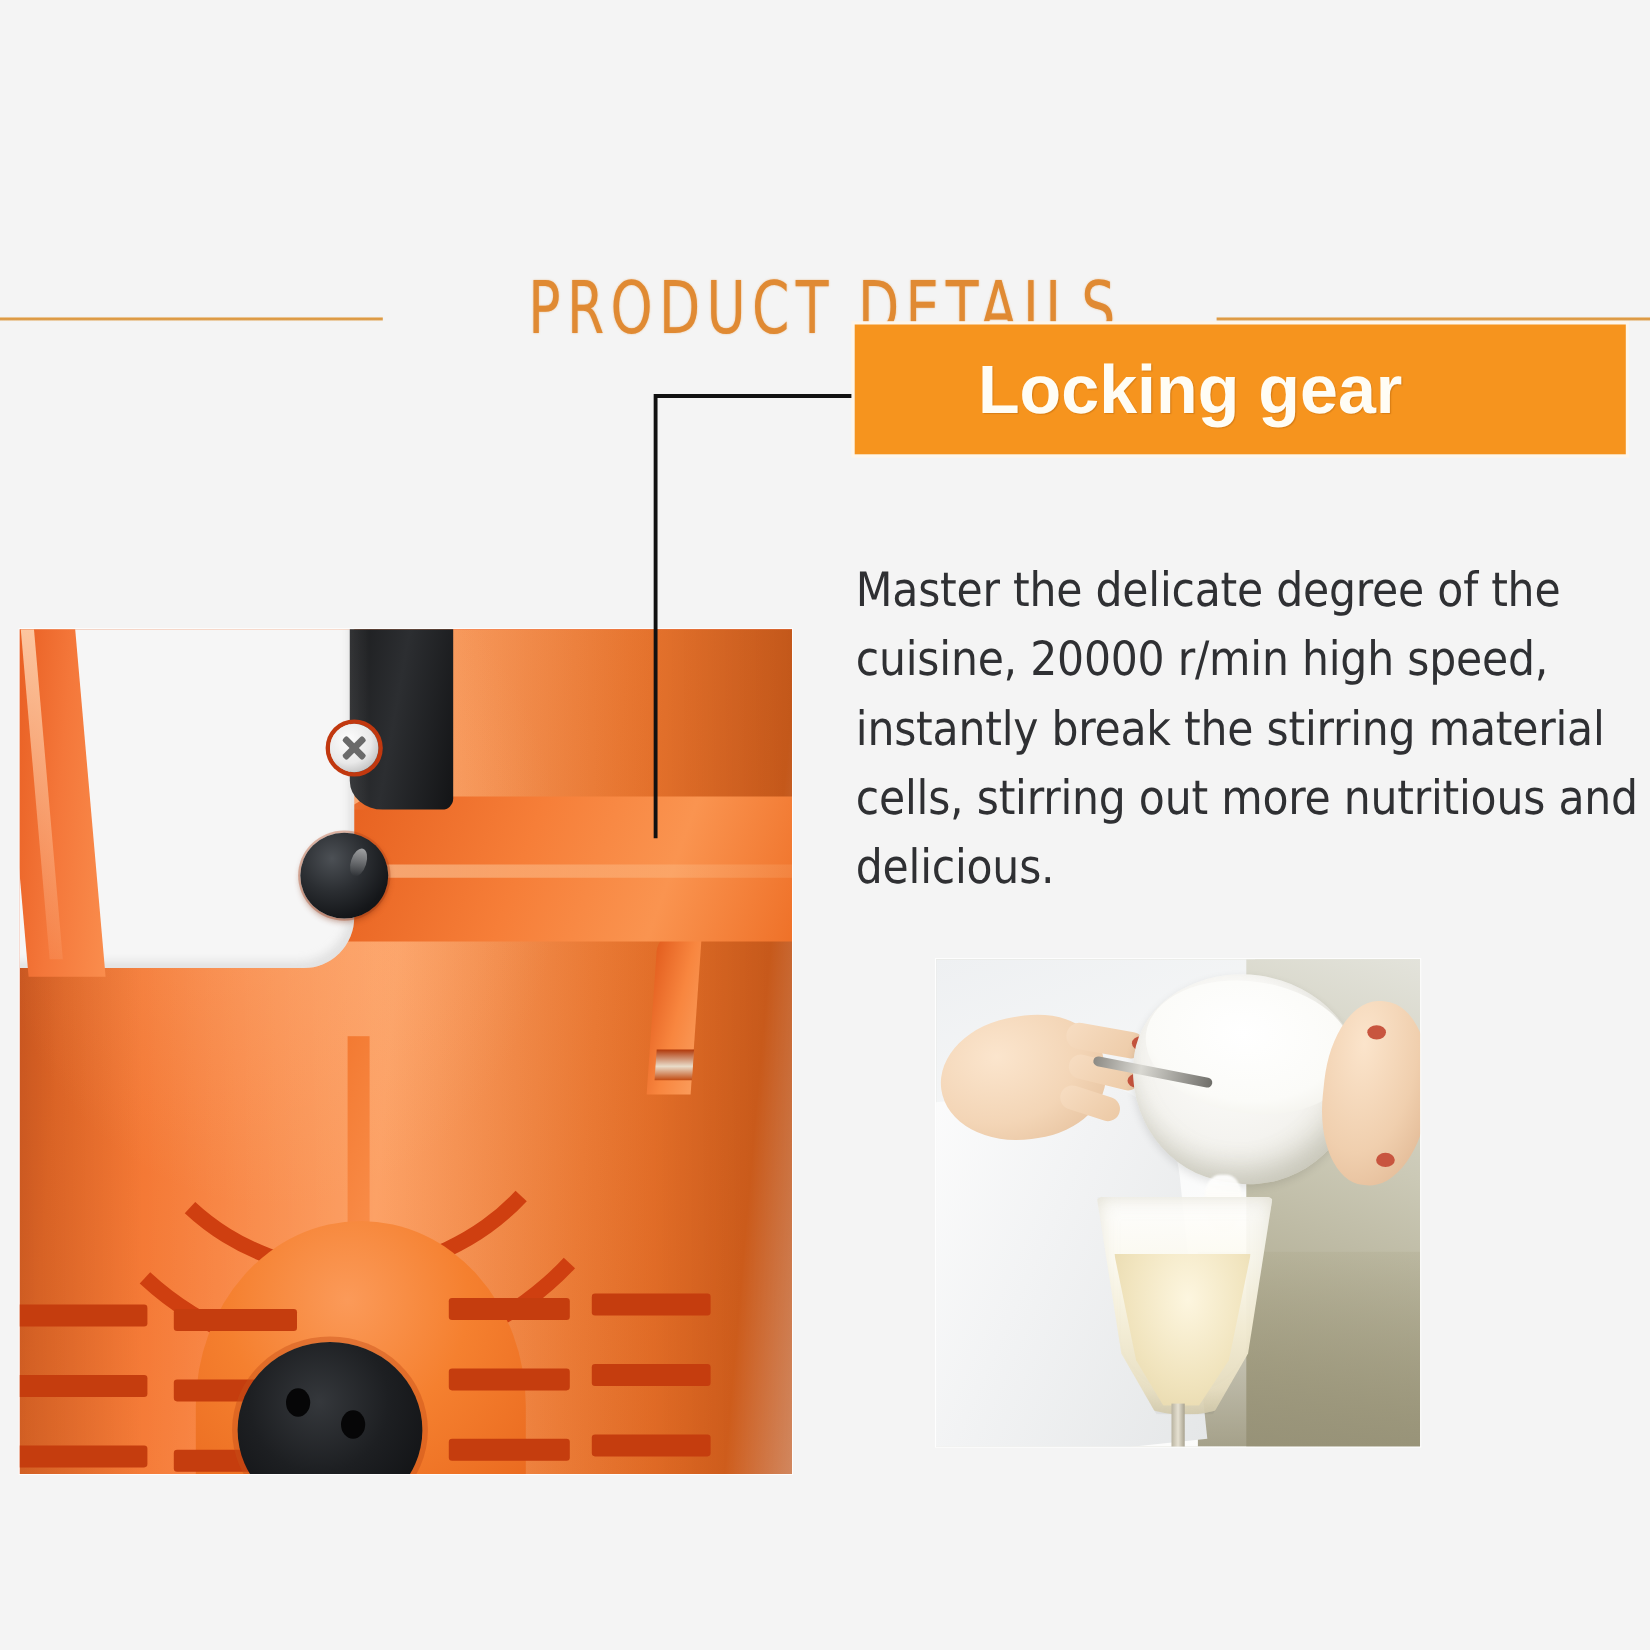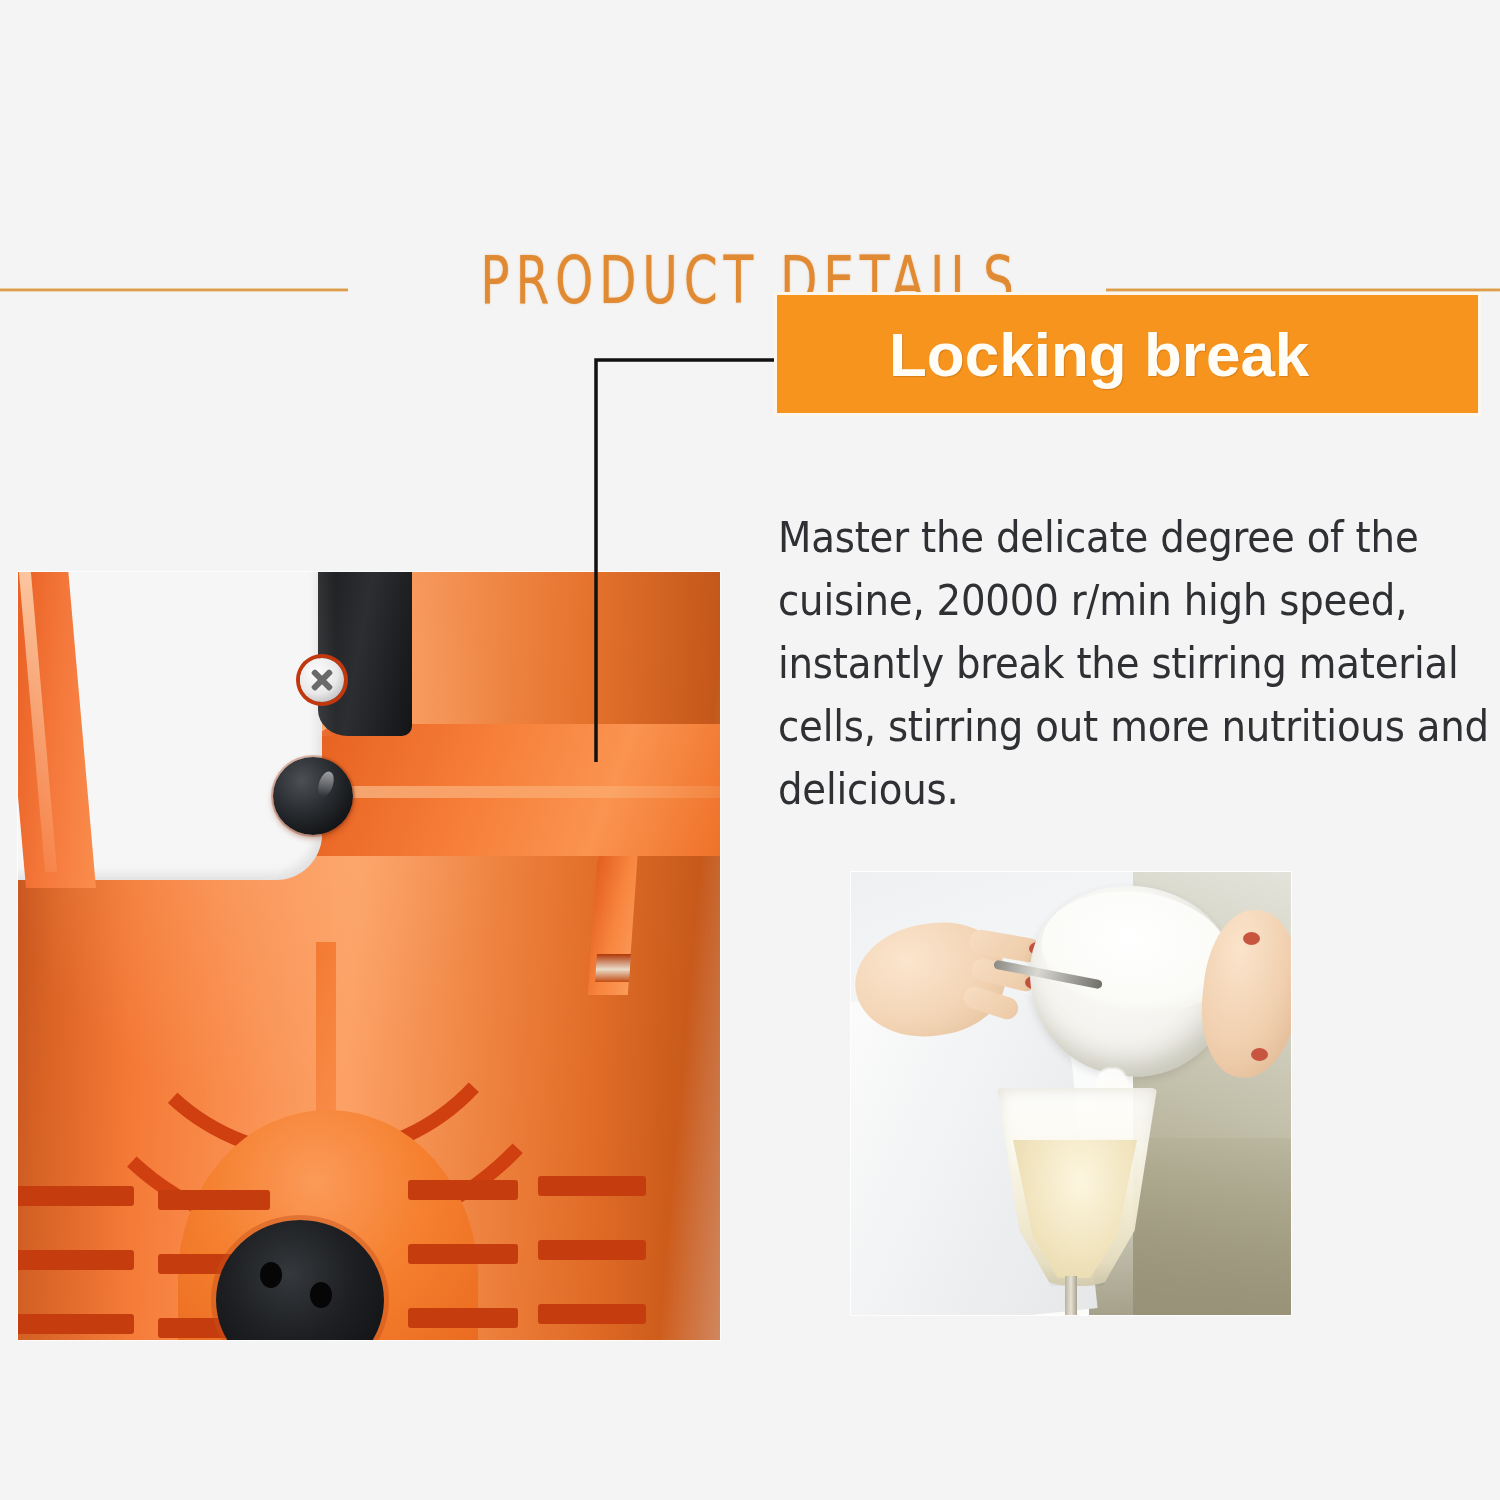--- a/index.html
+++ b/index.html
@@ -493,21 +493,21 @@
   </div>
 
   <div class="knob"></div>
 </div>
 
 <svg id="leader-line" viewBox="0 0 1500 1500" xmlns="http://www.w3.org/2000/svg">
   <polyline points="777,360 596,360 596,762" fill="none" stroke="#111111" stroke-width="3.5"></polyline>
 </svg>
 
 <div id="callout-banner">
-  <span id="callout-title">Locking break</span>
+  <span id="callout-title">Locking gear</span>
 </div>
 
 <p id="callout-body">Master the delicate degree of the cuisine, 20000 r/min high speed, instantly break the stirring material cells, stirring out more nutritious and delicious.</p>
 
 <div id="usage-photo">
   <div class="bg-left"></div>
   <div class="bg-right"></div>
   <div class="counter"></div>
   <div class="arm"></div>
   <div class="hand-left"></div>

